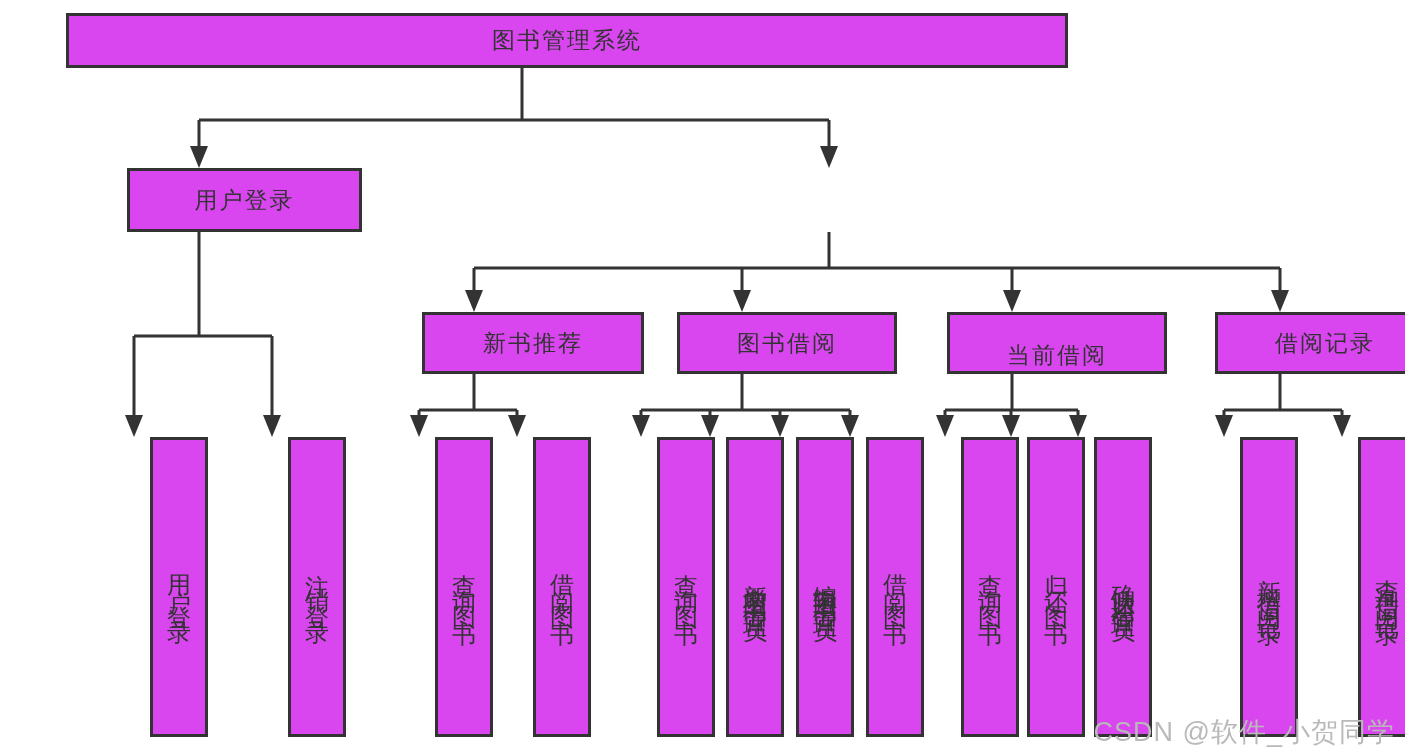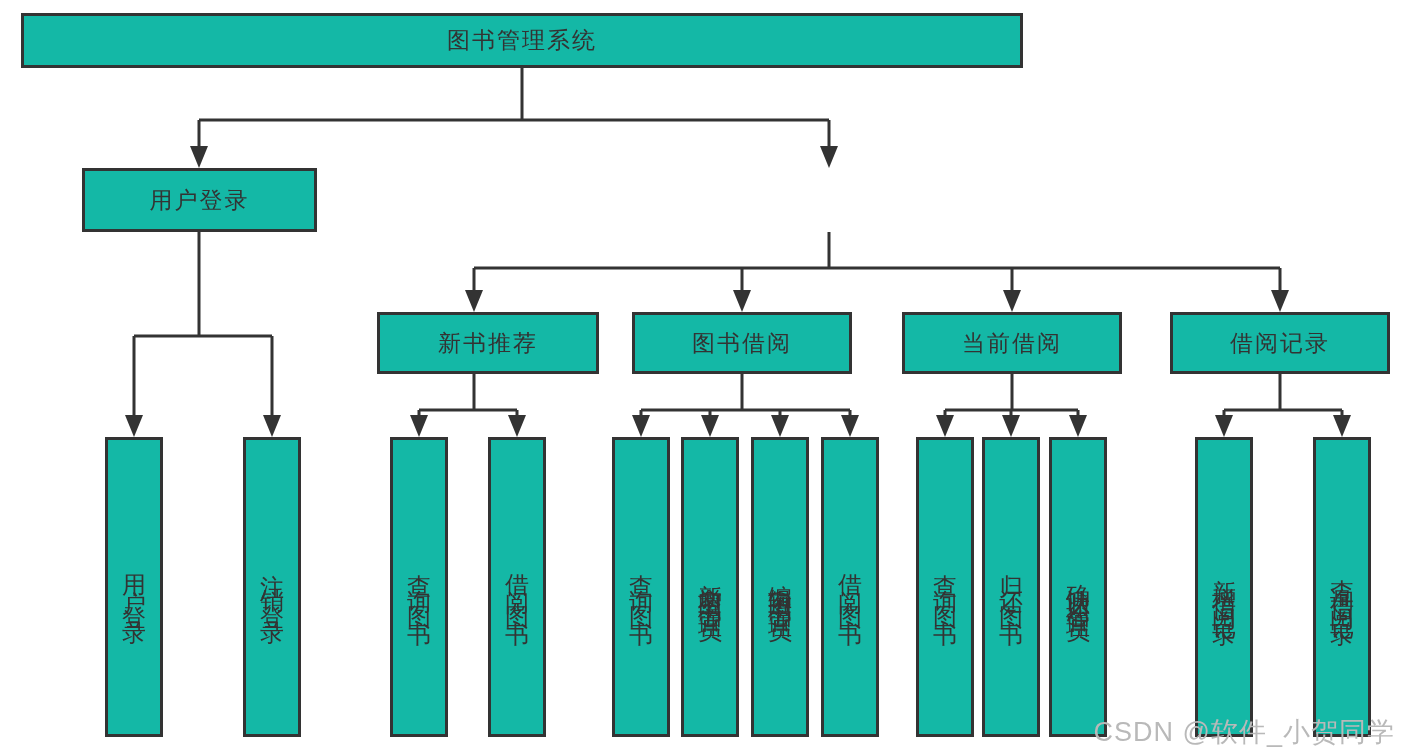--- a/index.html
+++ b/index.html
@@ -18,26 +18,27 @@
   .connectors {
     position: absolute;
     left: 0;
     top: 0;
     width: 1405px;
     height: 747px;
   }
   .hbox, .vbox {
     position: absolute;
     box-sizing: border-box;
-    background: #14b8a6;
+    background: #d946ef;
     border: 3px solid #333333;
     color: #333333;
     display: flex;
     align-items: center;
     justify-content: center;
+    margin-left: 45px;
   }
   .hbox {
     font-size: 23px;
     letter-spacing: 2px;
     white-space: nowrap;
   }
   .vbox .vtext {
     writing-mode: vertical-rl;
     text-orientation: mixed;
     font-size: 24px;
@@ -46,21 +47,21 @@
   .s4 .vtext { letter-spacing: 16px; }
   .s6 .vtext { letter-spacing: 9px; }
   .s9 .vtext { letter-spacing: 5px; }
 
   
   .n-root          { left: 21px;   top: 13px;  width: 1002px; height: 55px; }
   .n-user-login    { left: 82px;   top: 168px; width: 235px;  height: 64px; }
   .n-book-mgmt     { left: 712px;  top: 168px; width: 235px;  height: 64px; }
   .n-nbr           { left: 377px;  top: 312px; width: 222px;  height: 62px; }
   .n-bb            { left: 632px;  top: 312px; width: 220px;  height: 62px; }
-  .n-cb            { left: 902px;  top: 312px; width: 220px;  height: 62px; }
+  .n-cb            { left: 902px;  top: 312px; width: 220px;  height: 62px; align-items: flex-end; }
   .n-br            { left: 1170px; top: 312px; width: 220px;  height: 62px; }
 
   .vbox { top: 437px; width: 58px; height: 300px; }
   .l-a1 { left: 105px; }
   .l-a2 { left: 243px; }
   .l-b1 { left: 390px; }
   .l-b2 { left: 488px; }
   .l-c1 { left: 612px; }
   .l-c2 { left: 681px; }
   .l-c3 { left: 751px; }

